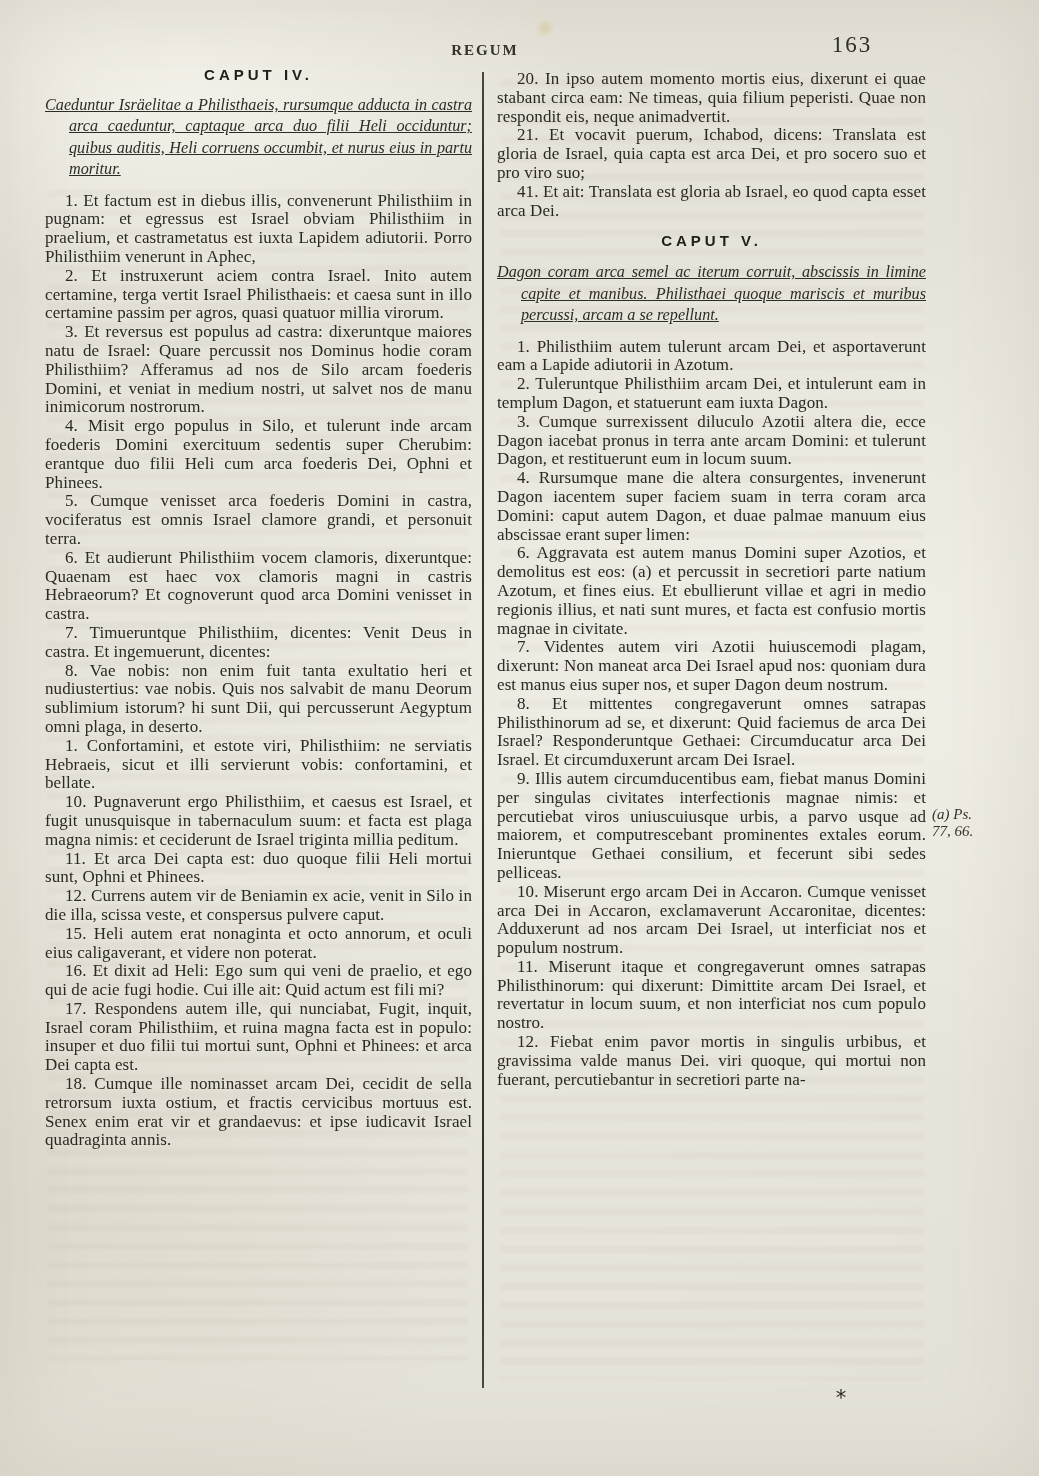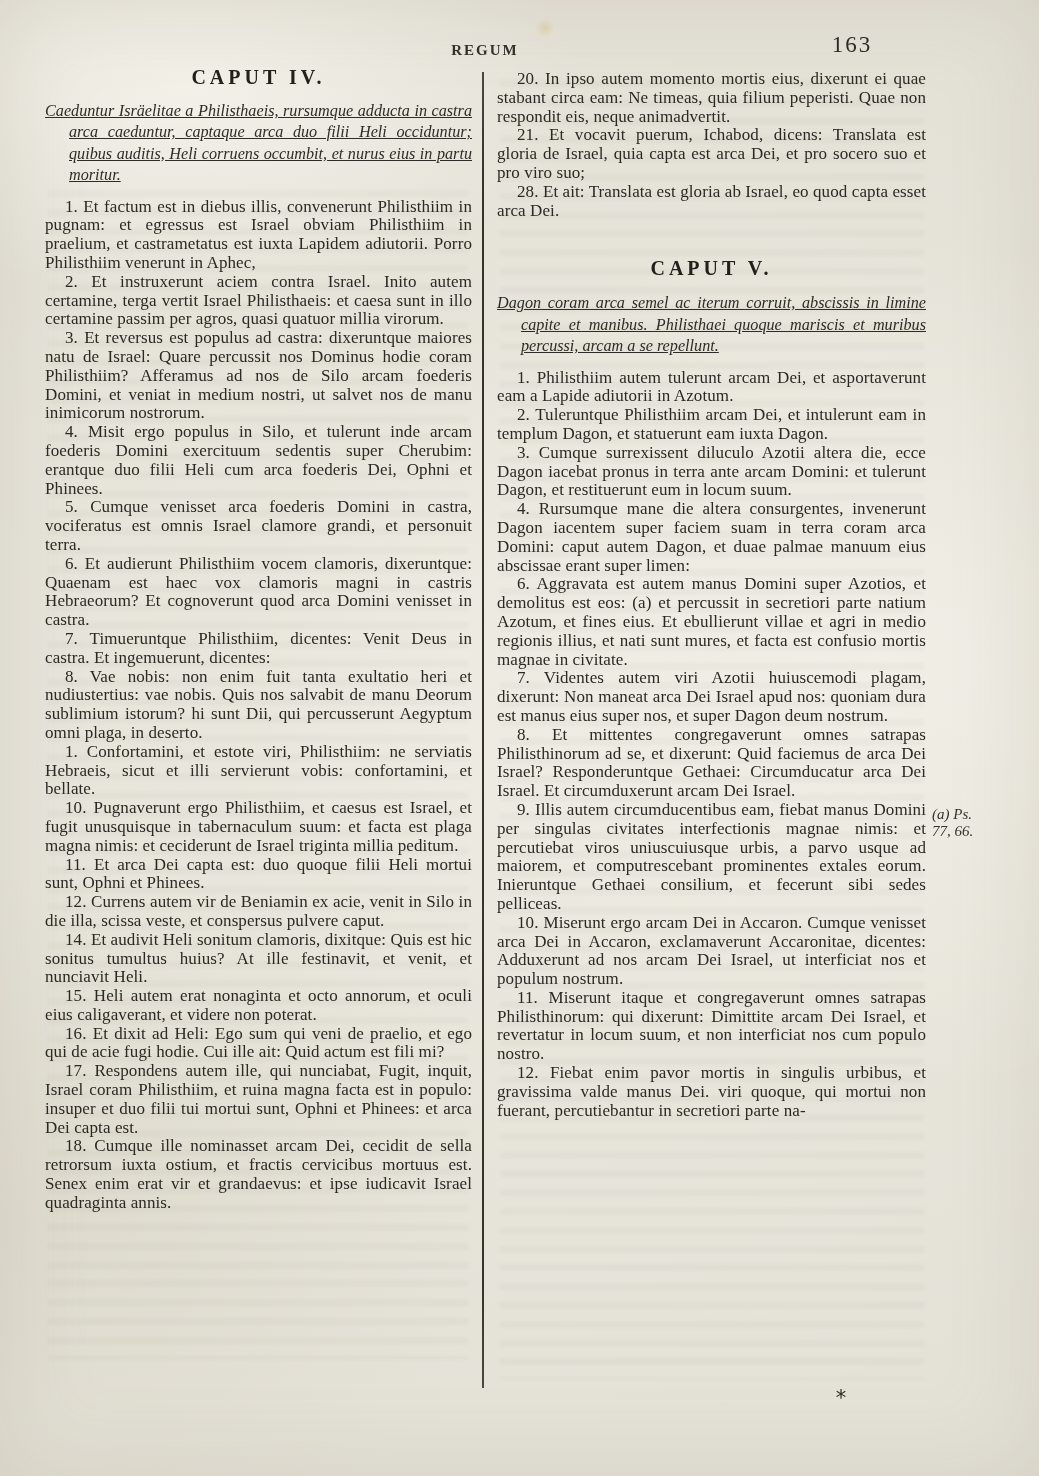--- a/index.html
+++ b/index.html
@@ -48,25 +48,25 @@
     position:absolute;left:482px;top:72px;width:2px;height:1316px;
     background:linear-gradient(180deg,#4a483f,#35332c 8%,#35332c 92%,#4a483f);
   }
   .col{position:absolute;top:64px;}
   .col-left{left:45px;width:427px;}
   .col-right{left:497px;width:429px;top:70px;}
 
   .chapter-heading{
     margin:2px 0 12px 0;
     text-align:center;
-    font-family:Liberation Serif, serif;
-    font-size:20px;font-weight:bold;letter-spacing:4px;
+    font-family:Liberation Sans, sans-serif;
+    font-size:15px;font-weight:bold;letter-spacing:4px;
     color:#22201b;
   }
-  .chapter-heading.ch5{margin-top:37px;margin-bottom:13px;}
+  .chapter-heading.ch5{margin-top:12px;margin-bottom:13px;}
   .chapter-summary{
     margin:0 0 11px 0;
     font-style:italic;
     font-size:16.2px;line-height:21.4px;
     padding-left:24px;text-indent:-24px;
     text-align:justify;
     color:#2e2c26;
     text-decoration:underline;
   }
   .verses p{
@@ -113,33 +113,32 @@
         <p>3. Et reversus est populus ad castra: dixeruntque maiores natu de Israel: Quare percussit nos Dominus hodie coram Philisthiim? Afferamus ad nos de Silo arcam foederis Domini, et veniat in medium nostri, ut salvet nos de manu inimicorum nostrorum.</p>
         <p>4. Misit ergo populus in Silo, et tulerunt inde arcam foederis Domini exercituum sedentis super Cherubim: erantque duo filii Heli cum arca foederis Dei, Ophni et Phinees.</p>
         <p>5. Cumque venisset arca foederis Domini in castra, vociferatus est omnis Israel clamore grandi, et personuit terra.</p>
         <p>6. Et audierunt Philisthiim vocem clamoris, dixeruntque: Quaenam est haec vox clamoris magni in castris Hebraeorum? Et cognoverunt quod arca Domini venisset in castra.</p>
         <p>7. Timueruntque Philisthiim, dicentes: Venit Deus in castra. Et ingemuerunt, dicentes:</p>
         <p>8. Vae nobis: non enim fuit tanta exultatio heri et nudiustertius: vae nobis. Quis nos salvabit de manu Deorum sublimium istorum? hi sunt Dii, qui percusserunt Aegyptum omni plaga, in deserto.</p>
         <p>1. Confortamini, et estote viri, Philisthiim: ne serviatis Hebraeis, sicut et illi servierunt vobis: confortamini, et bellate.</p>
         <p>10. Pugnaverunt ergo Philisthiim, et caesus est Israel, et fugit unusquisque in tabernaculum suum: et facta est plaga magna nimis: et ceciderunt de Israel triginta millia peditum.</p>
         <p>11. Et arca Dei capta est: duo quoque filii Heli mortui sunt, Ophni et Phinees.</p>
         <p>12. Currens autem vir de Beniamin ex acie, venit in Silo in die illa, scissa veste, et conspersus pulvere caput.</p>
-        <p>14. Et audivit Heli sonitum clamoris, dixitque: Quis est hic sonitus tumultus huius? At ille festinavit, et venit, et nunciavit Heli.</p>
         <p>15. Heli autem erat nonaginta et octo annorum, et oculi eius caligaverant, et videre non poterat.</p>
         <p>16. Et dixit ad Heli: Ego sum qui veni de praelio, et ego qui de acie fugi hodie. Cui ille ait: Quid actum est fili mi?</p>
         <p>17. Respondens autem ille, qui nunciabat, Fugit, inquit, Israel coram Philisthiim, et ruina magna facta est in populo: insuper et duo filii tui mortui sunt, Ophni et Phinees: et arca Dei capta est.</p>
         <p>18. Cumque ille nominasset arcam Dei, cecidit de sella retrorsum iuxta ostium, et fractis cervicibus mortuus est. Senex enim erat vir et grandaevus: et ipse iudicavit Israel quadraginta annis.</p>
       </div>
   </div>
 
   <div class="col col-right">
     <div class="verses">
         <p>20. In ipso autem momento mortis eius, dixerunt ei quae stabant circa eam: Ne timeas, quia filium peperisti. Quae non respondit eis, neque animadvertit.</p>
         <p>21. Et vocavit puerum, Ichabod, dicens: Translata est gloria de Israel, quia capta est arca Dei, et pro socero suo et pro viro suo;</p>
-        <p>28. Et ait: Translata est gloria ab Israel, eo quod capta esset arca Dei.</p>
+        <p>41. Et ait: Translata est gloria ab Israel, eo quod capta esset arca Dei.</p>
       </div>
     <h2 class="chapter-heading ch5">CAPUT V.</h2>
     <p class="chapter-summary">Dagon coram arca semel ac iterum corruit, abscissis in limine capite et manibus. Philisthaei quoque mariscis et muribus percussi, arcam a se repellunt.</p>
     <div class="verses">
         <p>1. Philisthiim autem tulerunt arcam Dei, et asportaverunt eam a Lapide adiutorii in Azotum.</p>
         <p>2. Tuleruntque Philisthiim arcam Dei, et intulerunt eam in templum Dagon, et statuerunt eam iuxta Dagon.</p>
         <p>3. Cumque surrexissent diluculo Azotii altera die, ecce Dagon iacebat pronus in terra ante arcam Domini: et tulerunt Dagon, et restituerunt eum in locum suum.</p>
         <p>4. Rursumque mane die altera consurgentes, invenerunt Dagon iacentem super faciem suam in terra coram arca Domini: caput autem Dagon, et duae palmae manuum eius abscissae erant super limen:</p>
         <p>6. Aggravata est autem manus Domini super Azotios, et demolitus est eos: (a) et percussit in secretiori parte natium Azotum, et fines eius. Et ebullierunt villae et agri in medio regionis illius, et nati sunt mures, et facta est confusio mortis magnae in civitate.</p>
         <p>7. Videntes autem viri Azotii huiuscemodi plagam, dixerunt: Non maneat arca Dei Israel apud nos: quoniam dura est manus eius super nos, et super Dagon deum nostrum.</p>

